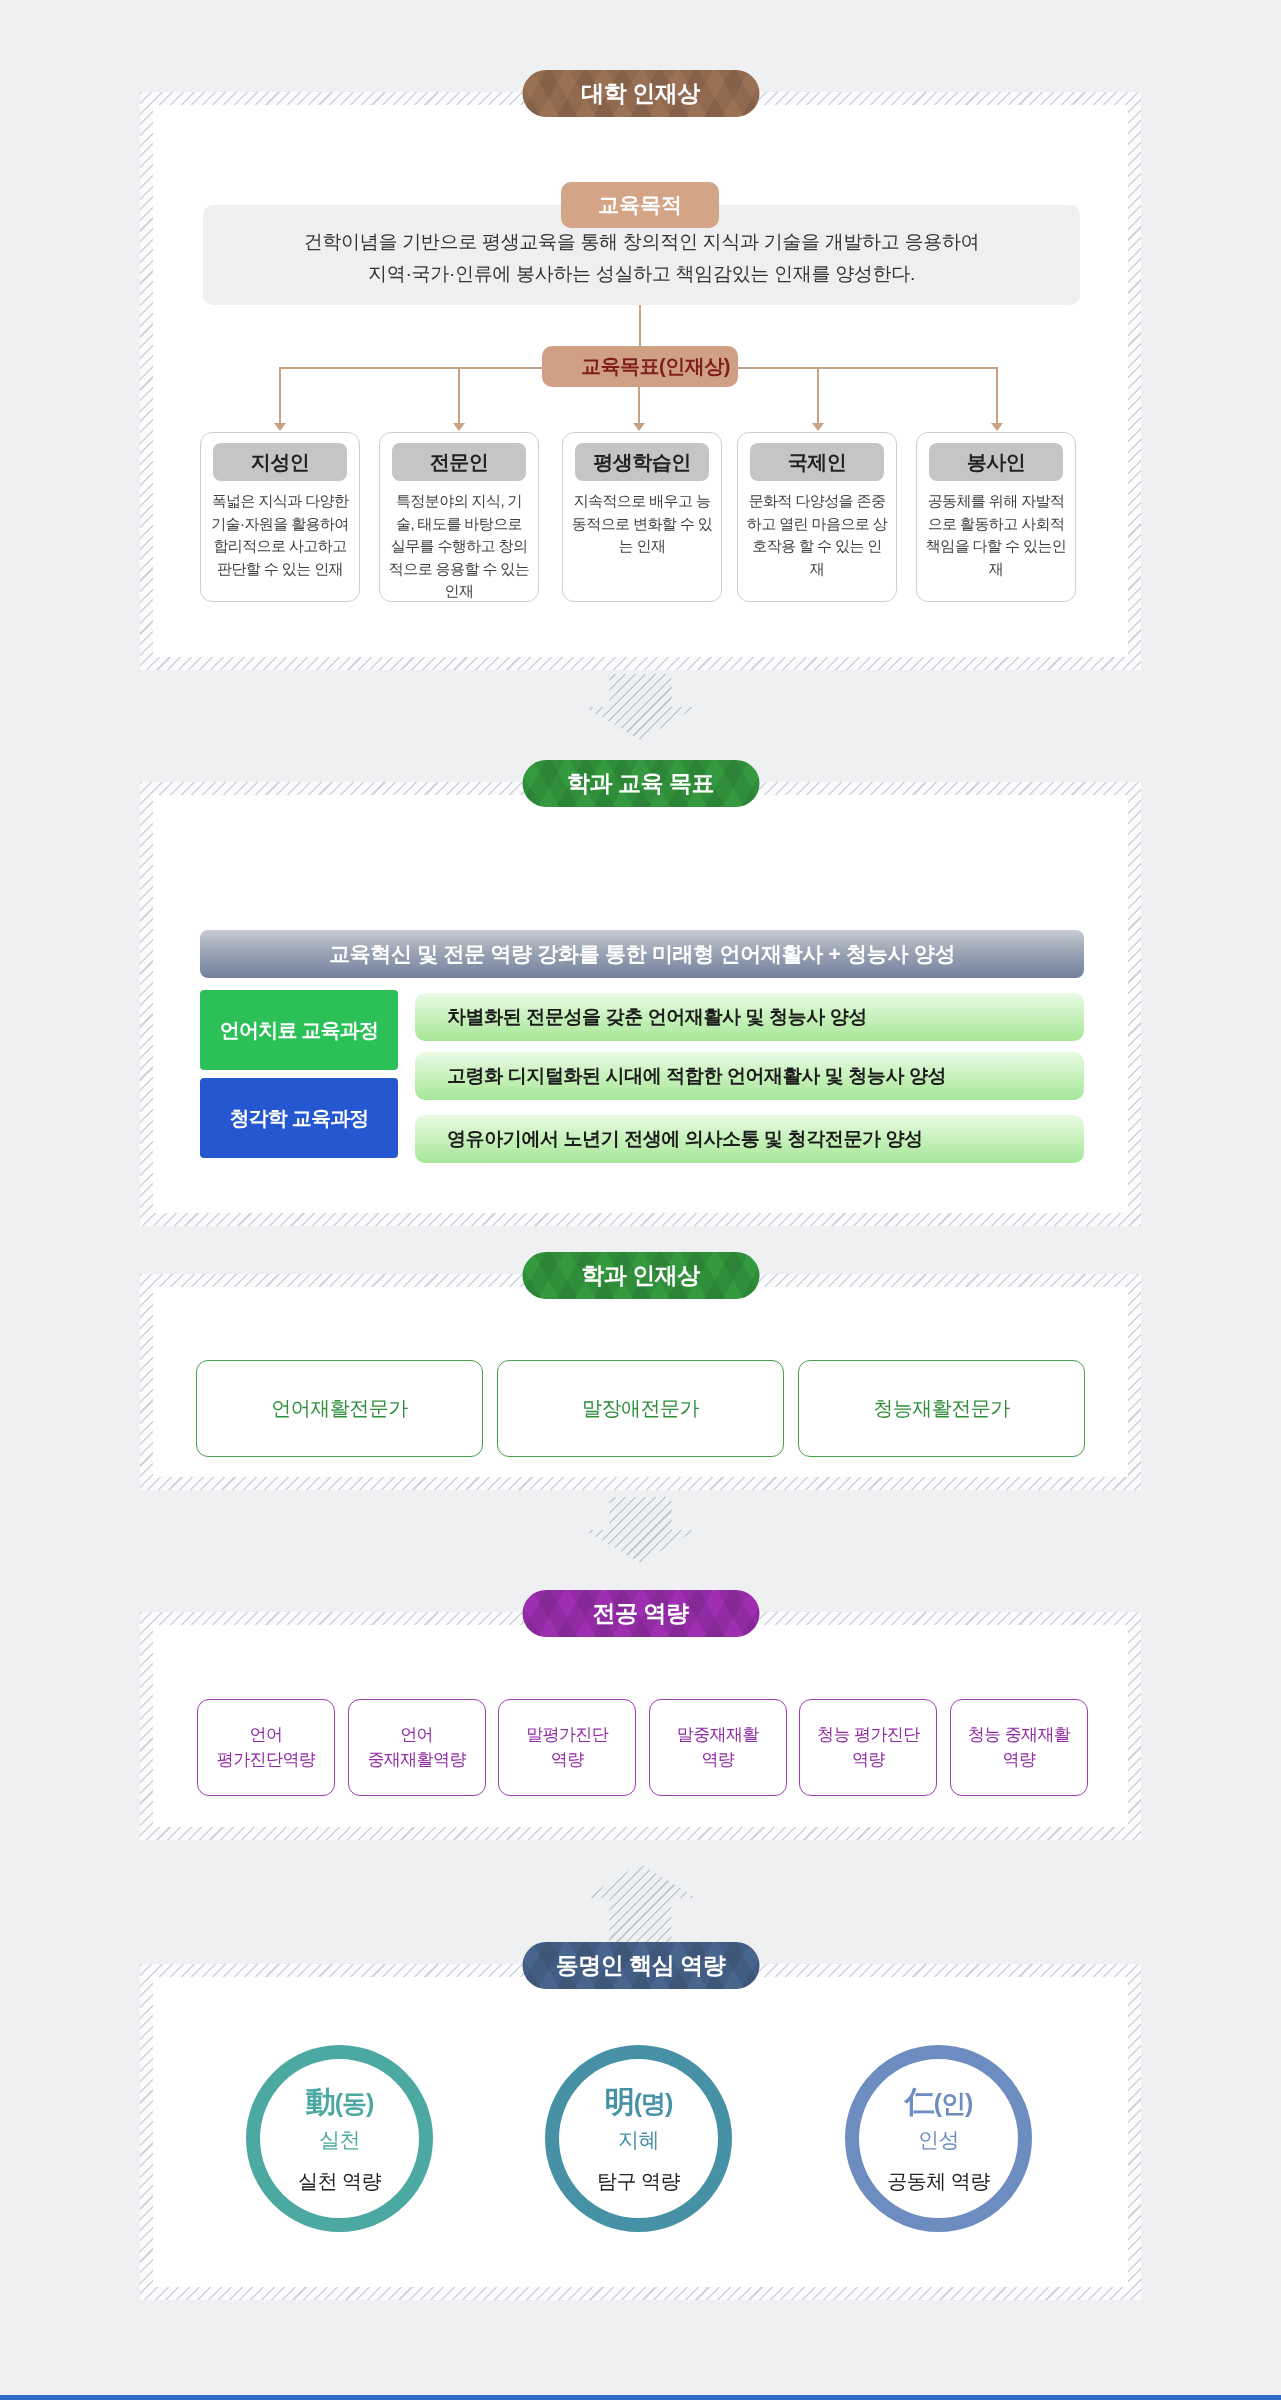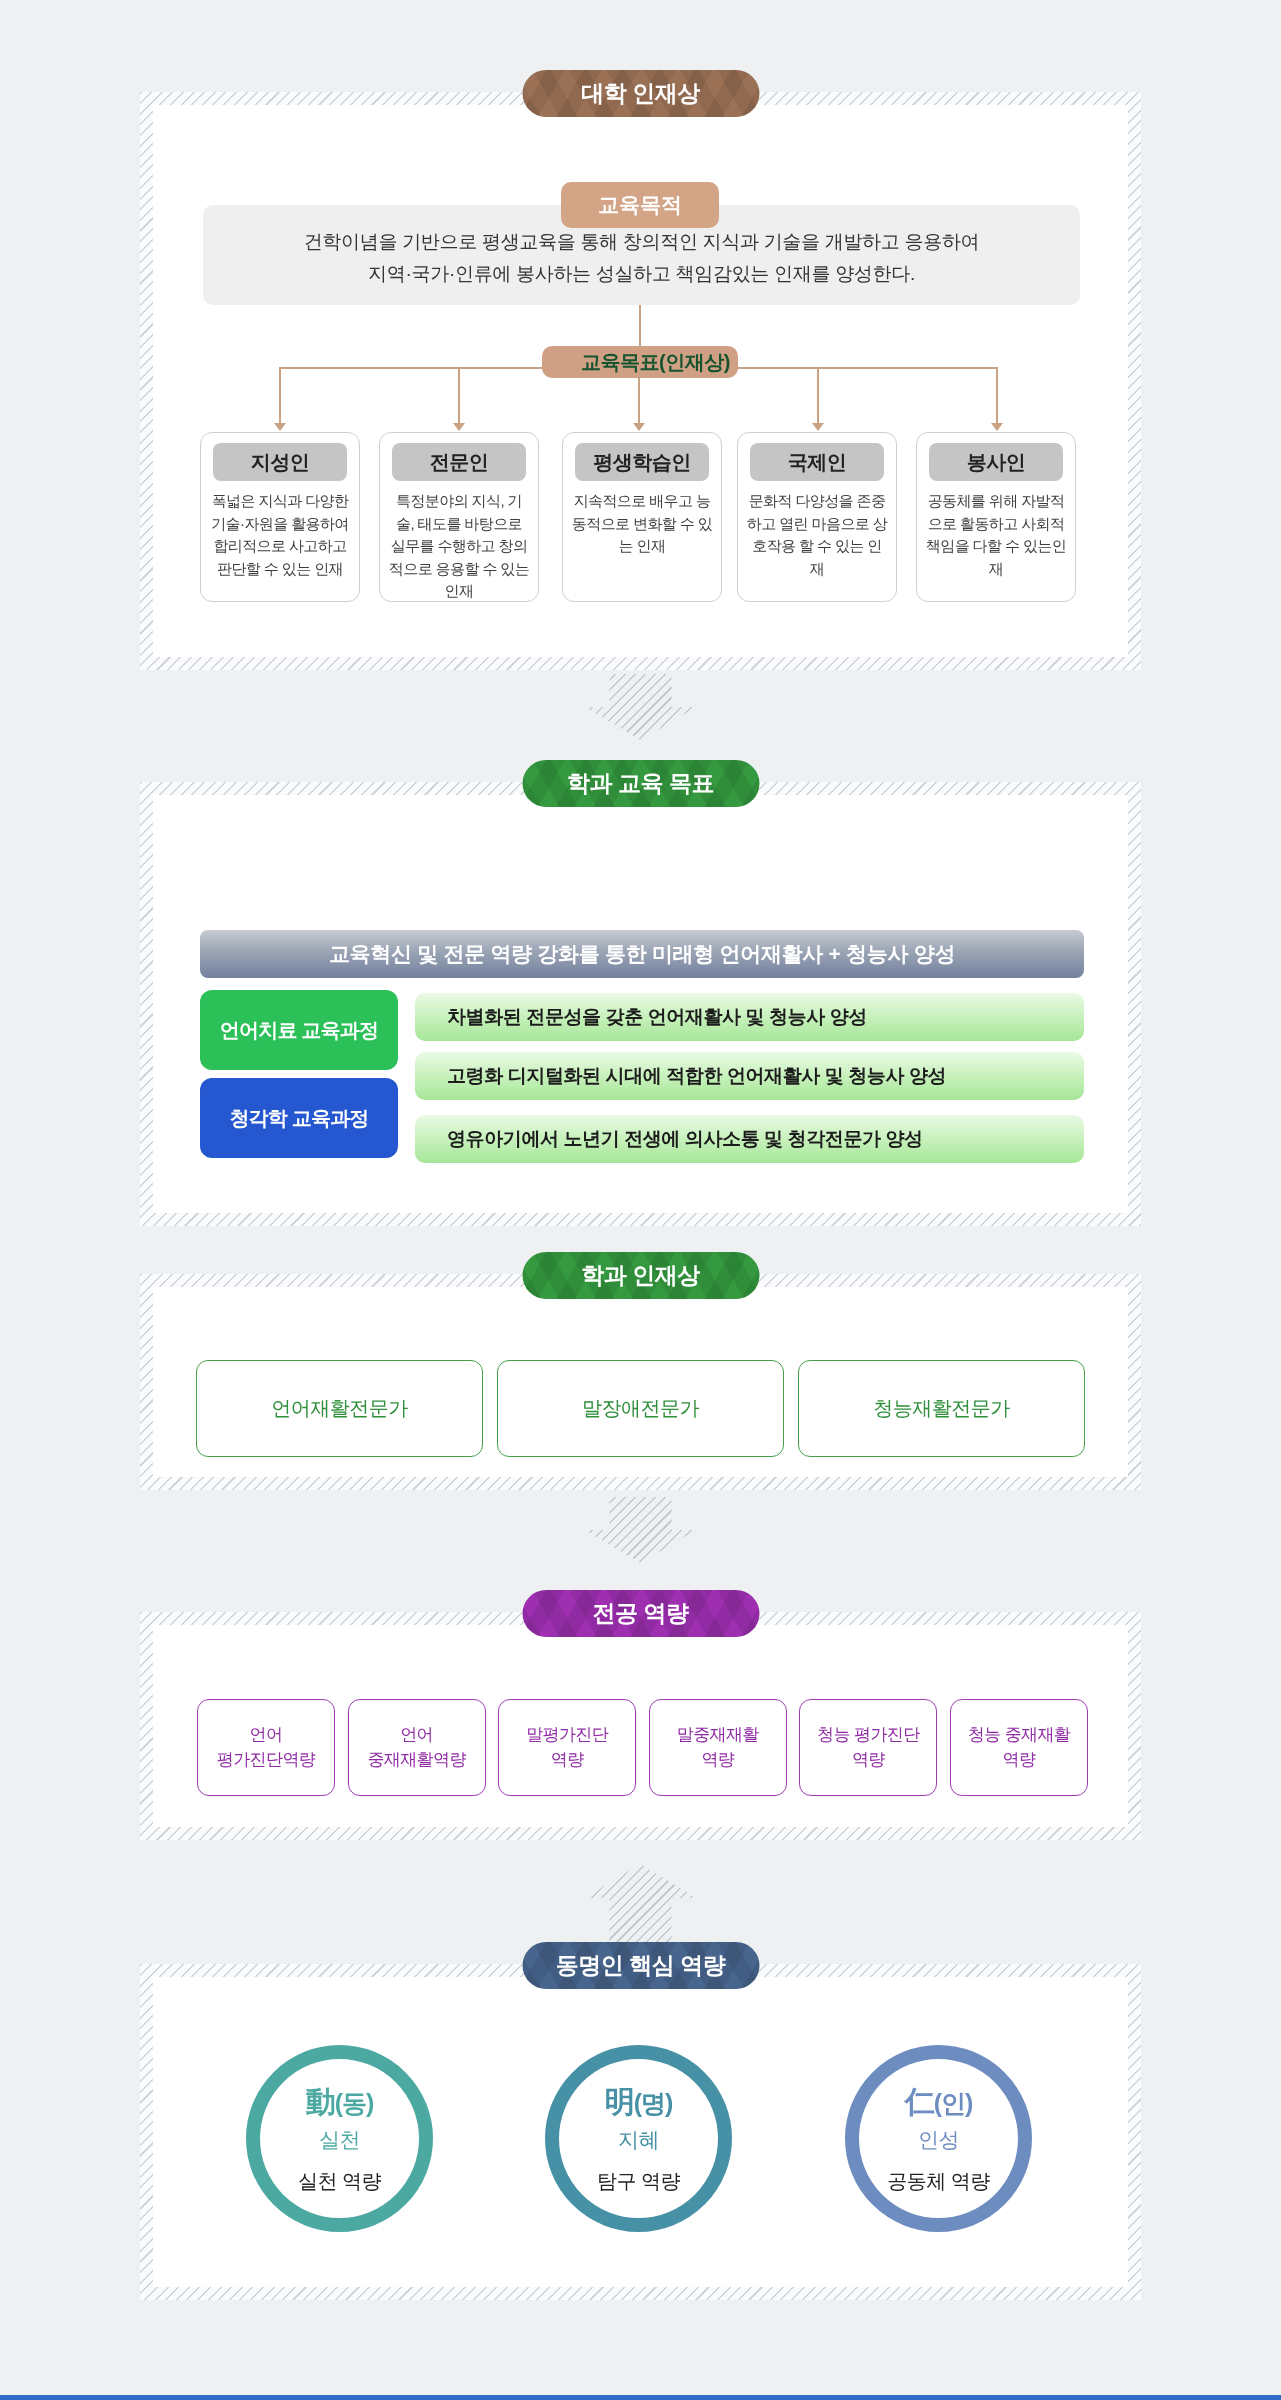--- a/index.html
+++ b/index.html
@@ -57,24 +57,24 @@
   }
   .purpose-box {
     position:absolute; left:63px; top:113px; width:877px; height:100px;
     background:#efefef; border-radius:10px;
     display:flex; flex-direction:column; justify-content:flex-end;
     padding-bottom:16px; text-align:center;
     font-size:19px; color:#333; line-height:1.65; letter-spacing:-0.3px;
   }
   .conn { position:absolute; background:#c9a183; }
   .goals-badge {
-    position:absolute; left:402px; top:254px; width:196px; height:32px;
+    position:absolute; left:402px; top:254px; width:196px; height:41px;
     background:#cfa084; border-radius:10px; z-index:3;
     display:flex; align-items:center; justify-content:center;
-    color:#14532d; font-weight:bold; font-size:20px; letter-spacing:-0.5px;padding-left:31px;
+    color:#7f1d1d; font-weight:bold; font-size:20px; letter-spacing:-0.5px;padding-left:31px;
   }
   .drop-head {
     position:absolute; width:0; height:0;
     border-left:6px solid transparent; border-right:6px solid transparent;
     border-top:8px solid #c9a183;
   }
   .talent-box {
     position:absolute; top:340px; width:160px; height:170px;
     background:#fff; border:1px solid #cfcfcf; border-radius:12px;
     text-align:center;
@@ -96,21 +96,21 @@
     color:#fff; font-weight:bold; font-size:21px; letter-spacing:-0.3px;
   }
   .bar-grad {
     position:absolute; left:60px; top:148px; width:884px; height:48px;
     background:linear-gradient(180deg,#c7ccd3 0%,#9aa4b4 45%,#73819e 100%);
     border-radius:8px;
     display:flex; align-items:center; justify-content:center;
     color:#fff; font-weight:bold; font-size:21px; letter-spacing:-0.3px;
   }
   .track-label {
-    position:absolute; left:60px; width:198px; height:80px; border-radius:12px;
+    position:absolute; left:60px; width:198px; height:80px; border-radius:4px;
     display:flex; align-items:center; justify-content:center;
     color:#fff; font-weight:bold; font-size:20px; letter-spacing:-0.8px;
   }
   .track-speech  { top:208px; background:#2bc158; }
   .track-hearing { top:296px; background:#2558d0; }
   .goal-bar {
     position:absolute; left:275px; width:669px; height:48px; border-radius:10px;
     background:linear-gradient(180deg,#eafae5 0%,#c4f0b8 55%,#a6e698 100%);
     display:flex; align-items:center; padding-left:32px;
     font-size:19px; font-weight:600; color:#1c1c1c; letter-spacing:-0.4px;

